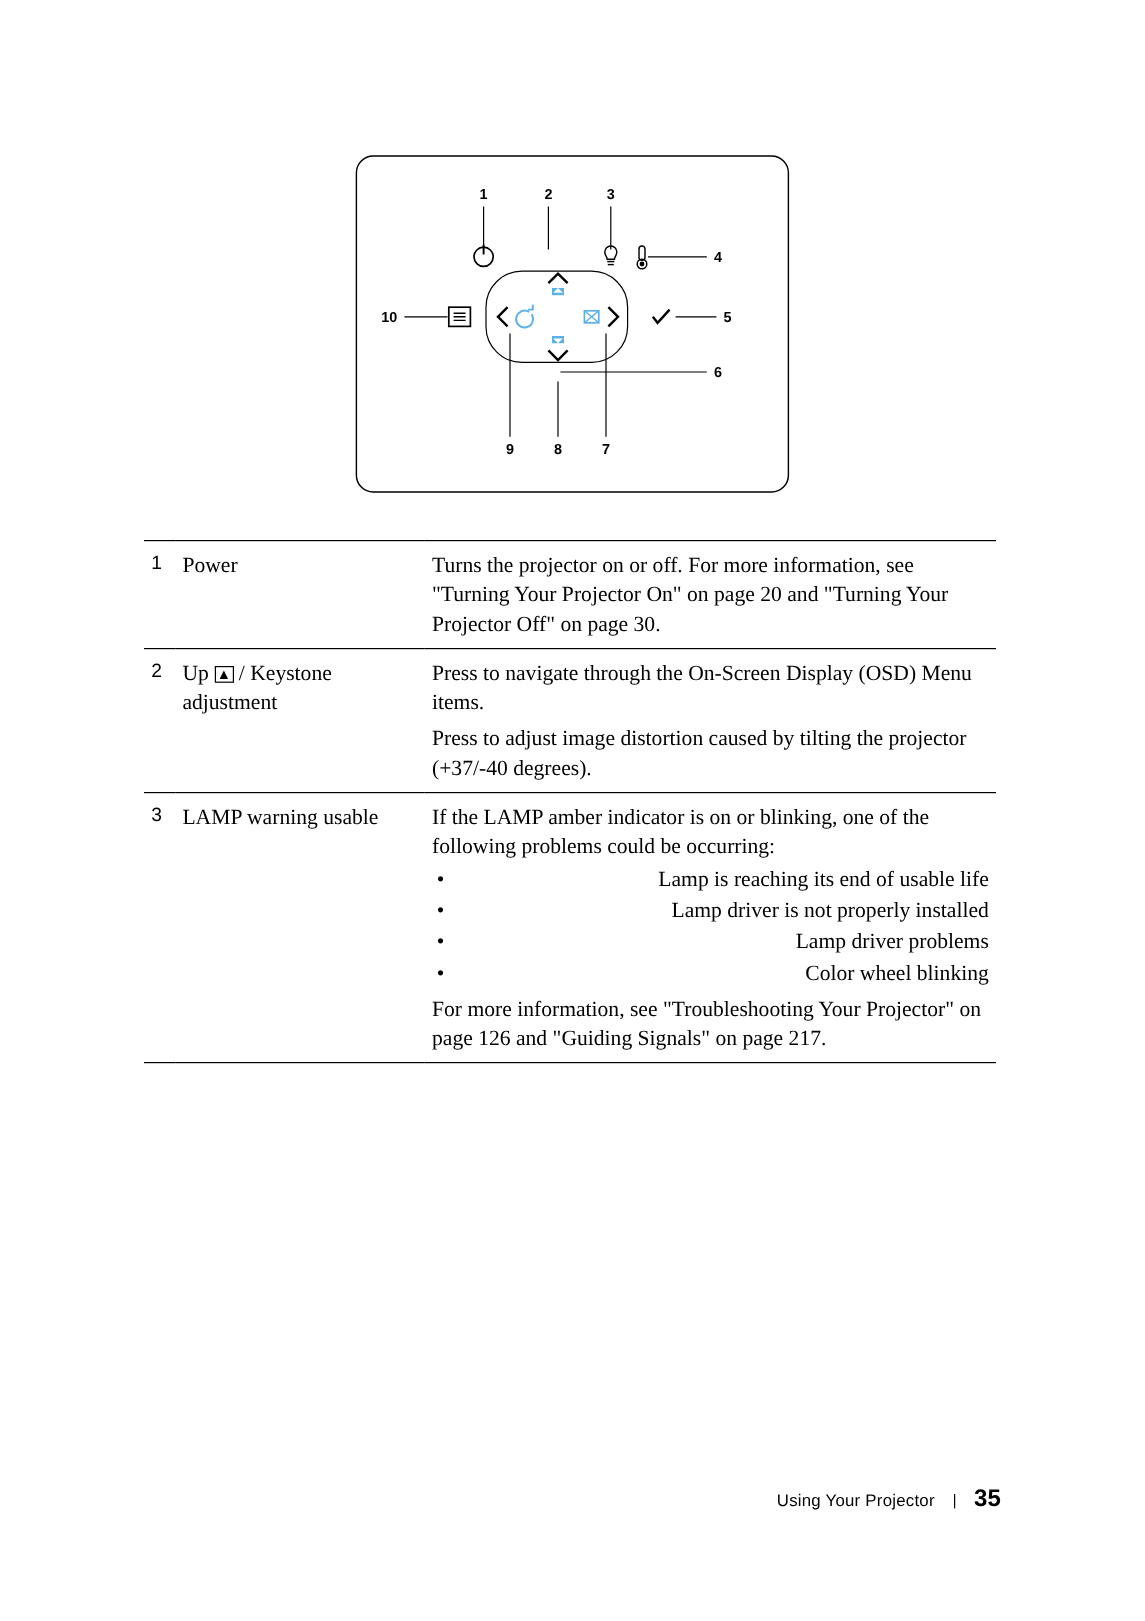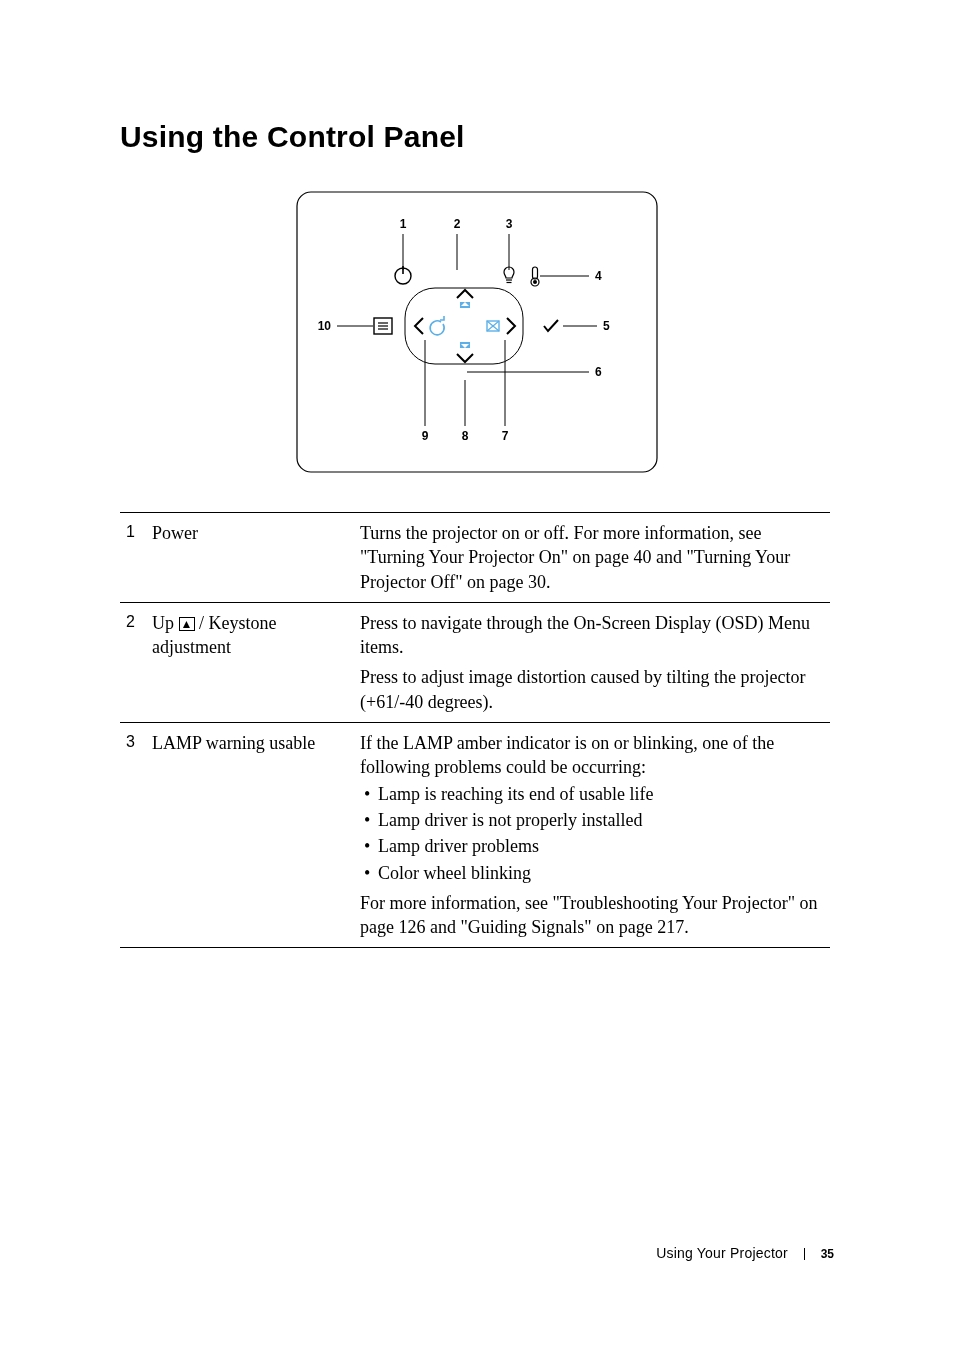--- a/index.html
+++ b/index.html
@@ -66,20 +66,21 @@
     line-height: 12px;
     text-align: center;
     vertical-align: middle;
     position: relative;
     top: -1px;
   }
   ul.bullets {
     list-style: none;
     padding-left: 0;
     margin-top: 2px;
+    text-align: right;
   }
   ul.bullets li {
     padding-left: 18px;
     position: relative;
     margin: 2px 0;
   }
   ul.bullets li::before {
     content: "•";
     position: absolute;
     left: 4px;
@@ -100,33 +101,32 @@
   }
   .footer .sep {
     display: inline-block;
     border-left: 1px solid #000;
     height: 12px;
     margin: 0 12px;
     vertical-align: middle;
   }
   .footer .pg {
     font-weight: bold;
-    font-size: 12px;
+    font-size: 20px;
   }
   .footer .label {
     letter-spacing: 0.2px;
     text-align: center;
   }
 </style>
 </head>
 <body>
 
 <div class="page">
 
-  <h1 class="section-title">Using the Control Panel</h1>
 
   <div class="diagram-wrap">
     <div class="diagram">
       <svg viewBox="0 0 380 300">
 
         <rect x="10" y="10" width="360" height="280" rx="14" ry="14" fill="none" stroke="#000" stroke-width="1.2"></rect>
 
         <text x="116" y="46" font-family="Arial" font-size="12" font-weight="bold" text-anchor="middle">1</text>
         <line x1="116" y1="52" x2="116" y2="88" stroke="#000" stroke-width="1"></line>
         <text x="170" y="46" font-family="Arial" font-size="12" font-weight="bold" text-anchor="middle">2</text>
@@ -221,31 +221,31 @@
       </svg>
     </div>
   </div>
 
   <table class="desc">
 
     <tbody>
         <tr class="top-rule">
       <td class="num">1</td>
       <td class="label">Power</td>
-      <td class="body">Turns the projector on or off. For more information, see "Turning Your Projector On" on page 40 and "Turning Your Projector Off" on page 30.</td>
+      <td class="body">Turns the projector on or off. For more information, see "Turning Your Projector On" on page 20 and "Turning Your Projector Off" on page 30.</td>
     </tr>
 
     <tr class="top-rule">
       <td class="num">2</td>
       <td class="label">
         <span>Up </span><span class="up-glyph">▲</span><span> / Keystone adjustment</span>
       </td>
       <td class="body">
         <div>Press to navigate through the On-Screen Display (OSD) Menu items.</div>
-        <div class="sub-para">Press to adjust image distortion caused by tilting the projector (+61/-40 degrees).</div>
+        <div class="sub-para">Press to adjust image distortion caused by tilting the projector (+37/-40 degrees).</div>
       </td>
     </tr>
 
     <tr class="top-rule">
       <td class="num last-rule">3</td>
       <td class="label last-rule">LAMP warning usable</td>
       <td class="body last-rule">
         <div>If the LAMP amber indicator is on or blinking, one of the following problems could be occurring:</div>
         <ul class="bullets">
           <li>Lamp is reaching its end of usable life</li>

